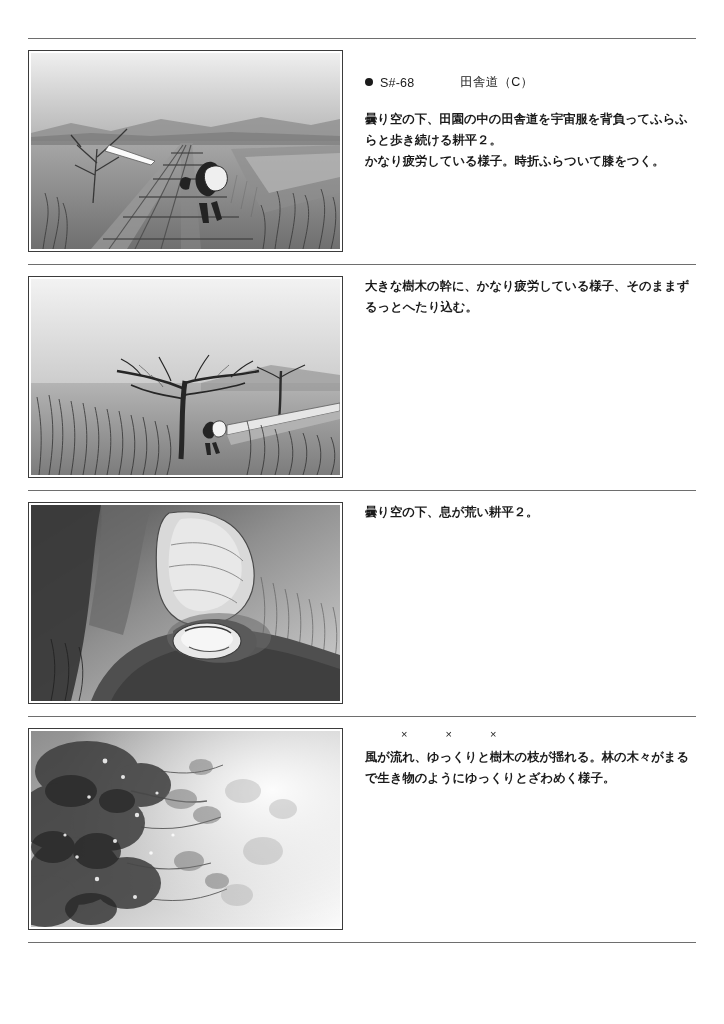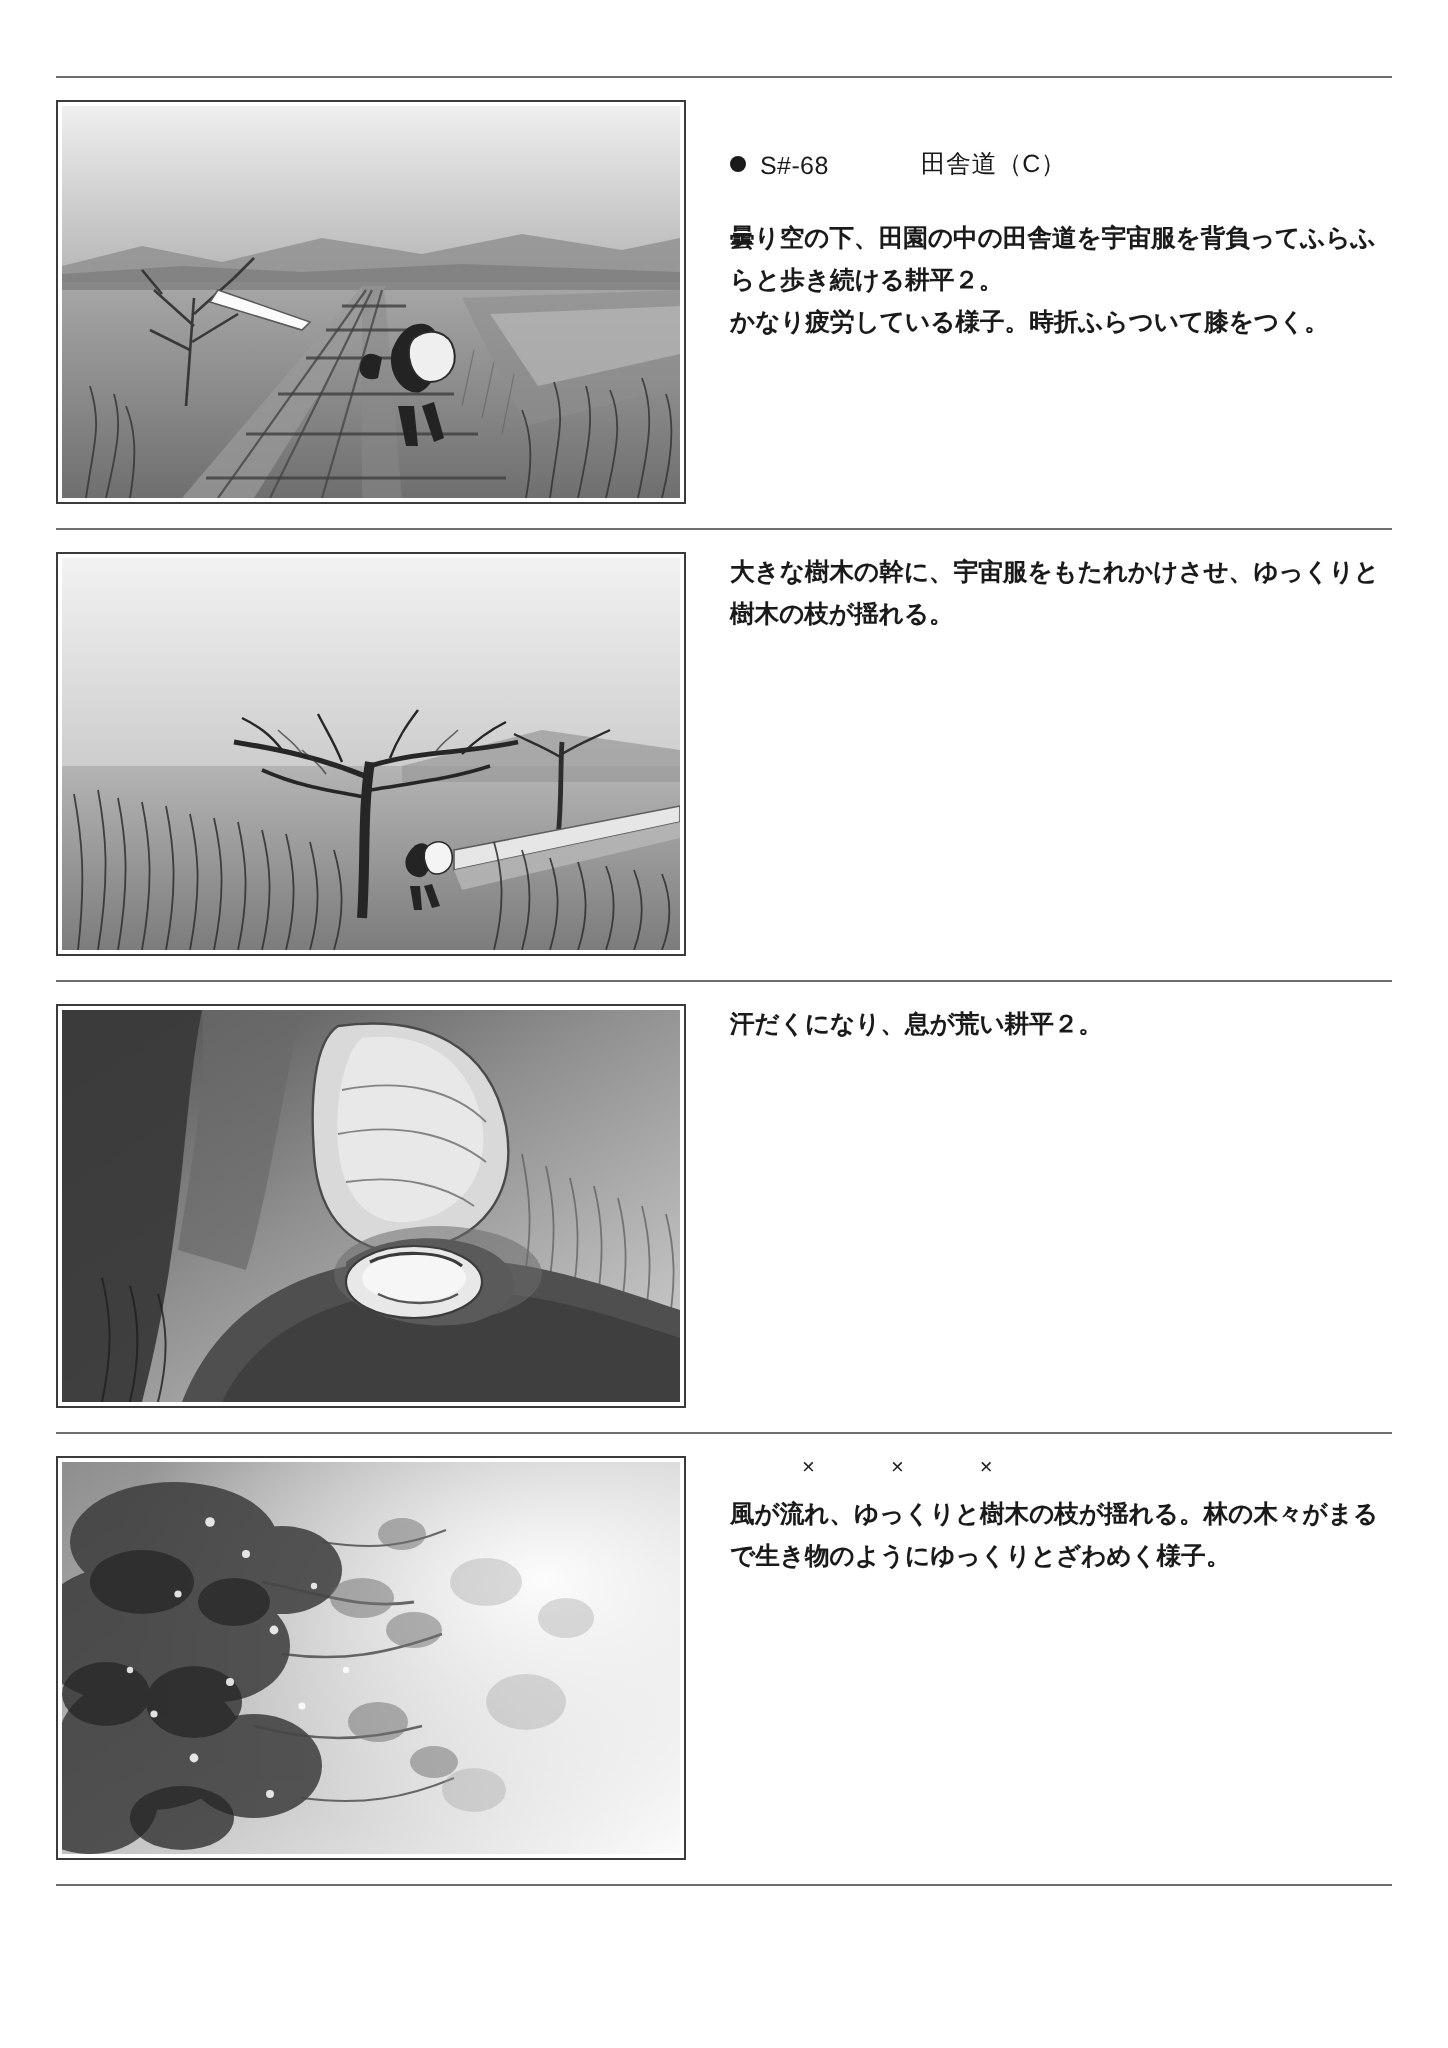--- a/index.html
+++ b/index.html
@@ -266,21 +266,21 @@
               <path d="M258 196 C264 178 262 164 258 152" fill="none"></path>
               <path d="M272 196 C278 178 276 164 272 154" fill="none"></path>
               <path d="M286 196 C292 180 290 166 286 156" fill="none"></path>
               <path d="M300 196 C306 180 304 168 300 158" fill="none"></path>
             </g>
           </svg>
         </div>
       </div>
     </div>
     <div class="text-cell pad-top-small">
-      <div class="desc">大きな樹木の幹に、宇宙服をもたれかけさせ、ゆっくりと樹木の枝が揺れる。</div>
+      <div class="desc">大きな樹木の幹に、かなり疲労している様子、そのままずるっとへたり込む。</div>
     </div>
   </div>
 
   <div class="rule"></div>
 
   <div class="panel-row">
     <div class="frame-cell">
       <div class="frame">
         <div class="art">
           <svg viewBox="0 0 309 196" preserveAspectRatio="none">
@@ -327,21 +327,21 @@
             <g stroke="#1f1f1f" stroke-width="1" opacity="0.8">
               <path d="M20 196 C26 168 24 150 20 134" fill="none"></path>
               <path d="M34 196 C40 170 38 152 34 138" fill="none"></path>
               <path d="M48 196 C54 172 52 156 48 142" fill="none"></path>
             </g>
           </svg>
         </div>
       </div>
     </div>
     <div class="text-cell pad-top-small">
-      <div class="desc">汗だくになり、息が荒い耕平２。</div>
+      <div class="desc">曇り空の下、息が荒い耕平２。</div>
     </div>
   </div>
 
   <div class="rule"></div>
 
   <div class="panel-row">
     <div class="frame-cell">
       <div class="frame">
         <div class="art">
           <svg viewBox="0 0 309 196" preserveAspectRatio="none">

